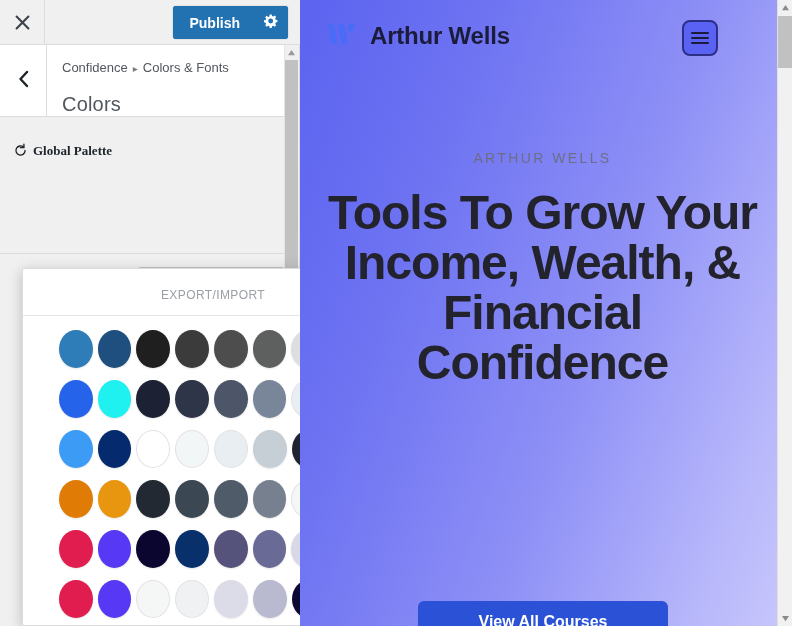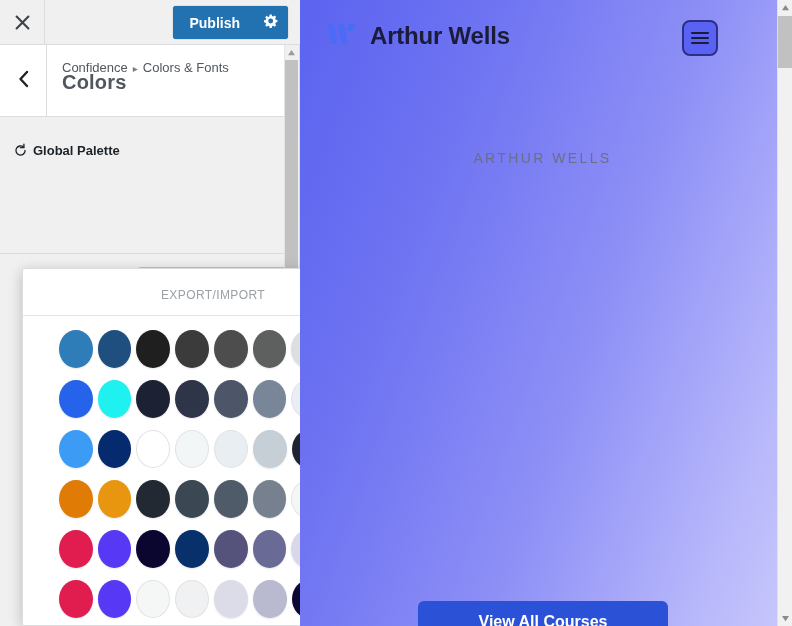--- a/index.html
+++ b/index.html
@@ -109,36 +109,37 @@
   .cz-breadcrumb {
     position: absolute;
     left: 62px; top: 15px;
     font-size: 13px;
     color: #50575e;
     white-space: nowrap;
   }
   .cz-crumb-sep { margin: 0 5px; font-size: 10px; color:#787c82; }
   .cz-title {
     position: absolute;
-    left: 62px; top: 26px;
+    left: 62px; top: 48px;
     font-size: 20px;
     color: #50575e;
-    font-weight: bold;
+    font-weight: normal;
     letter-spacing: 0.2px;
   }
 
   
   .palette-block {
     position: absolute;
     left: 0; top: 118px;
     width: 285px;
     height: 136px;
     background: #f0f0f1;
     border-bottom: 1px solid #dcdcde;
     box-sizing: border-box;
+    font-family: Liberation Serif, serif;
   }
   .palette-row1 {
     position: absolute;
     left: 12px; top: 24px;
     display: flex;
     align-items: center;
     width: 261px;
   }
   .reset-icon {
     width: 17px; height: 17px;
@@ -627,20 +628,21 @@
         <div class="pv-menu-btn">
           <div class="pv-menu-bars">
             <span></span>
               <span></span>
               <span></span>
           </div>
         </div>
       </div>
 
       <div class="pv-eyebrow">ARTHUR WELLS</div>
+      <div class="pv-headline">Tools To Grow Your Income, Wealth, &amp; Financial Confidence</div>
       <div class="pv-cta">View All Courses</div>
     </div>
 
     <div class="pv-scroll">
       <div class="pv-scroll-up">
         <svg width="9" height="7" viewBox="0 0 10 8">
             <path d="M5 1 L9 7 L1 7 Z" fill="#8a8a8a"></path>
           </svg>
       </div>
       <div class="pv-scroll-thumb"></div>

